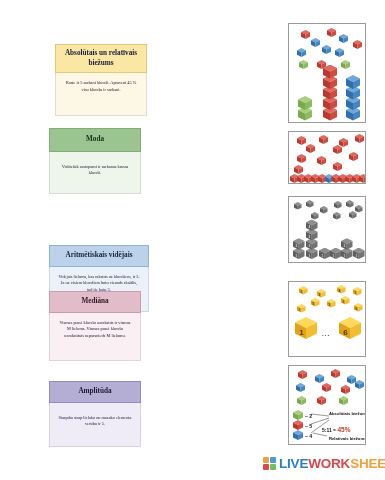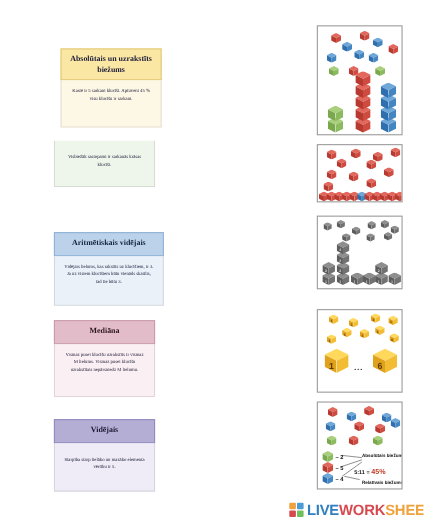--- a/index.html
+++ b/index.html
@@ -43,21 +43,21 @@
     padding:7px 8px 8px;
     color:#20203a;
     font-family:"Liberation Serif", serif;
   }
 
   
   .c-abs .hdr{background:#fbe7a4;border-color:#e2c878;color:#20203c;}
   .c-abs .body{background:#fdf7e6;}
   .c-moda .hdr{background:#9bc491;border-color:#7fae74;color:#16301a;}
   .c-moda .body{background:#eef6ec;}
-  .c-ari .hdr{background:#bcd2ea;border-color:#8fb2d6;color:#12243c;}
+  .c-ari .hdr{background:#bcd2ea;border-color:#8fb2d6;color:#12243c;margin-top:34px;}
   .c-ari .body{background:#eaf1f9;}
   .c-med .hdr{background:#e2bdc9;border-color:#cb9bad;color:#2d1620;}
   .c-med .body{background:#faeff3;}
   .c-amp .hdr{background:#b5aed4;border-color:#938bc0;color:#1d1733;}
   .c-amp .body{background:#efecf7;}
 
   
   .panel{
     position:absolute;
     box-sizing:border-box;
@@ -115,40 +115,41 @@
     display:flex;
   }
 </style>
 </head>
 <body>
 
 <div class="page">
 
 
   <div class="card c-abs" style="left:55px;top:44px;width:92px;">
-    <div class="hdr">Absolūtais un uzrakstīts biežums</div>
+    <div class="hdr">Absolūtais un relatīvais biežums</div>
     <div class="body" style="height:43px;">Kastē ir 5 sarkani klucīši. Aptuveni 45 % visu klucīšu ir sarkani.</div>
   </div>
 
   <div class="card c-moda" style="left:49px;top:128px;width:92px;">
+    <div class="hdr" style="padding:6px 3px;">Moda</div>
     <div class="body" style="height:42px;padding-top:12px;">Visbiežāk sastopami ir sarkanās krāsas klucīši.</div>
   </div>
 
   <div class="card c-ari" style="left:49px;top:211px;width:100px;">
     <div class="hdr" style="padding:5px 3px;">Aritmētiskais vidējais</div>
     <div class="body" style="height:45px;">Vidējais lielums, kas rakstīts uz klucīšiem, ir 3. Ja uz visiem klucīšiem būtu vienāds skaitlis, tad tie būtu 3.</div>
   </div>
 
   <div class="card c-med" style="left:49px;top:291px;width:92px;">
     <div class="hdr" style="padding:5px 3px;">Mediāna</div>
     <div class="body" style="height:48px;">Vismaz pusei klucīšu uzrakstīts ir vismaz M lielums. Vismaz pusei klucīšu uzrakstītais nepārsniedz M lielumu.</div>
   </div>
 
   <div class="card c-amp" style="left:49px;top:381px;width:92px;">
-    <div class="hdr" style="padding:5px 3px;">Vidējais</div>
+    <div class="hdr" style="padding:5px 3px;">Amplitūda</div>
     <div class="body" style="height:44px;padding-top:12px;">Starpība starp lielāko un mazāko elementa vērtību ir 5.</div>
   </div>
 
   <div class="panel" id="panel0" style="left:288px;top:23px;width:78px;height:100px;">
     <div class="scene" id="scene0">
         <div class="cube" style="left: 12px; top: 6px; width: 9px; height: 9px;">
           <span class="top" style="background:#e2675c"></span>
           <span class="left" style="background:#b8392f"></span>
           <span class="right" style="background:#cd4b3f"></span>
         </div>

